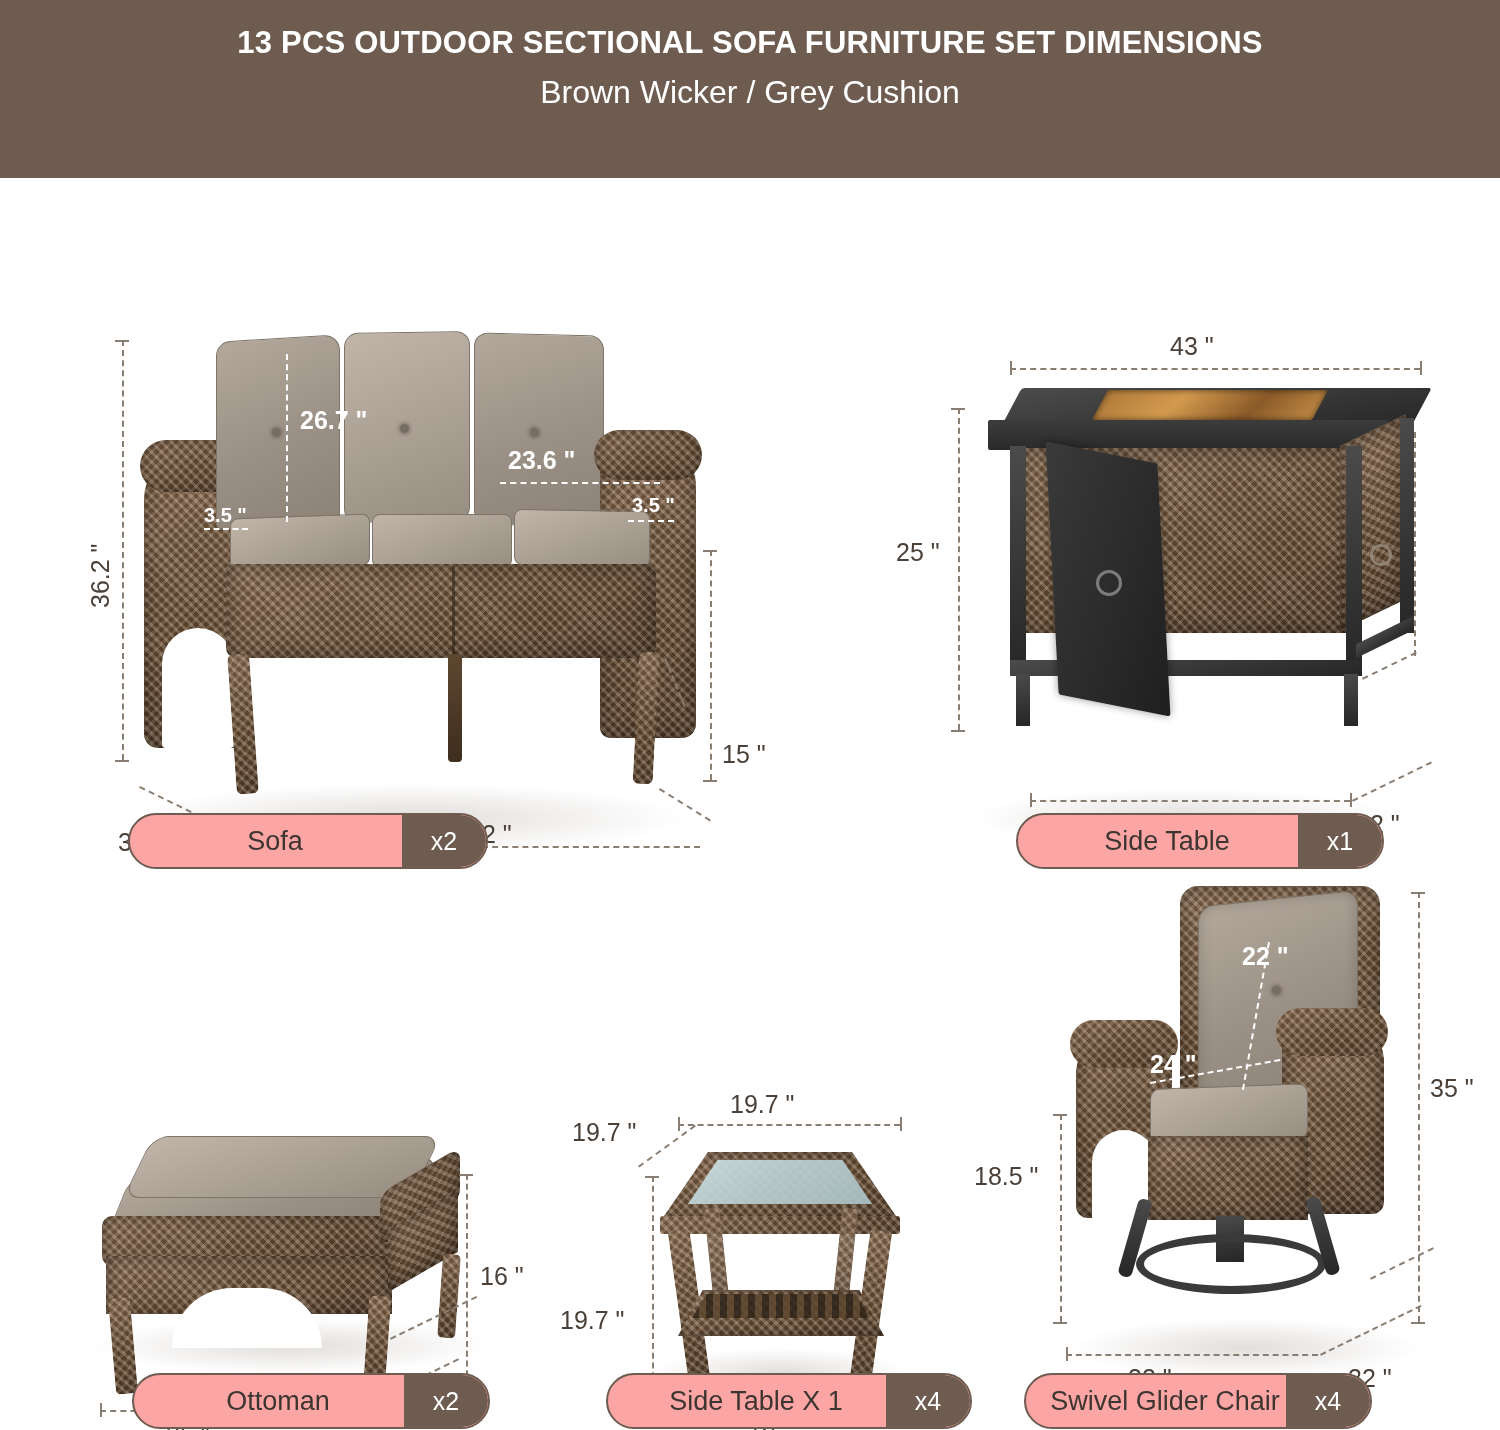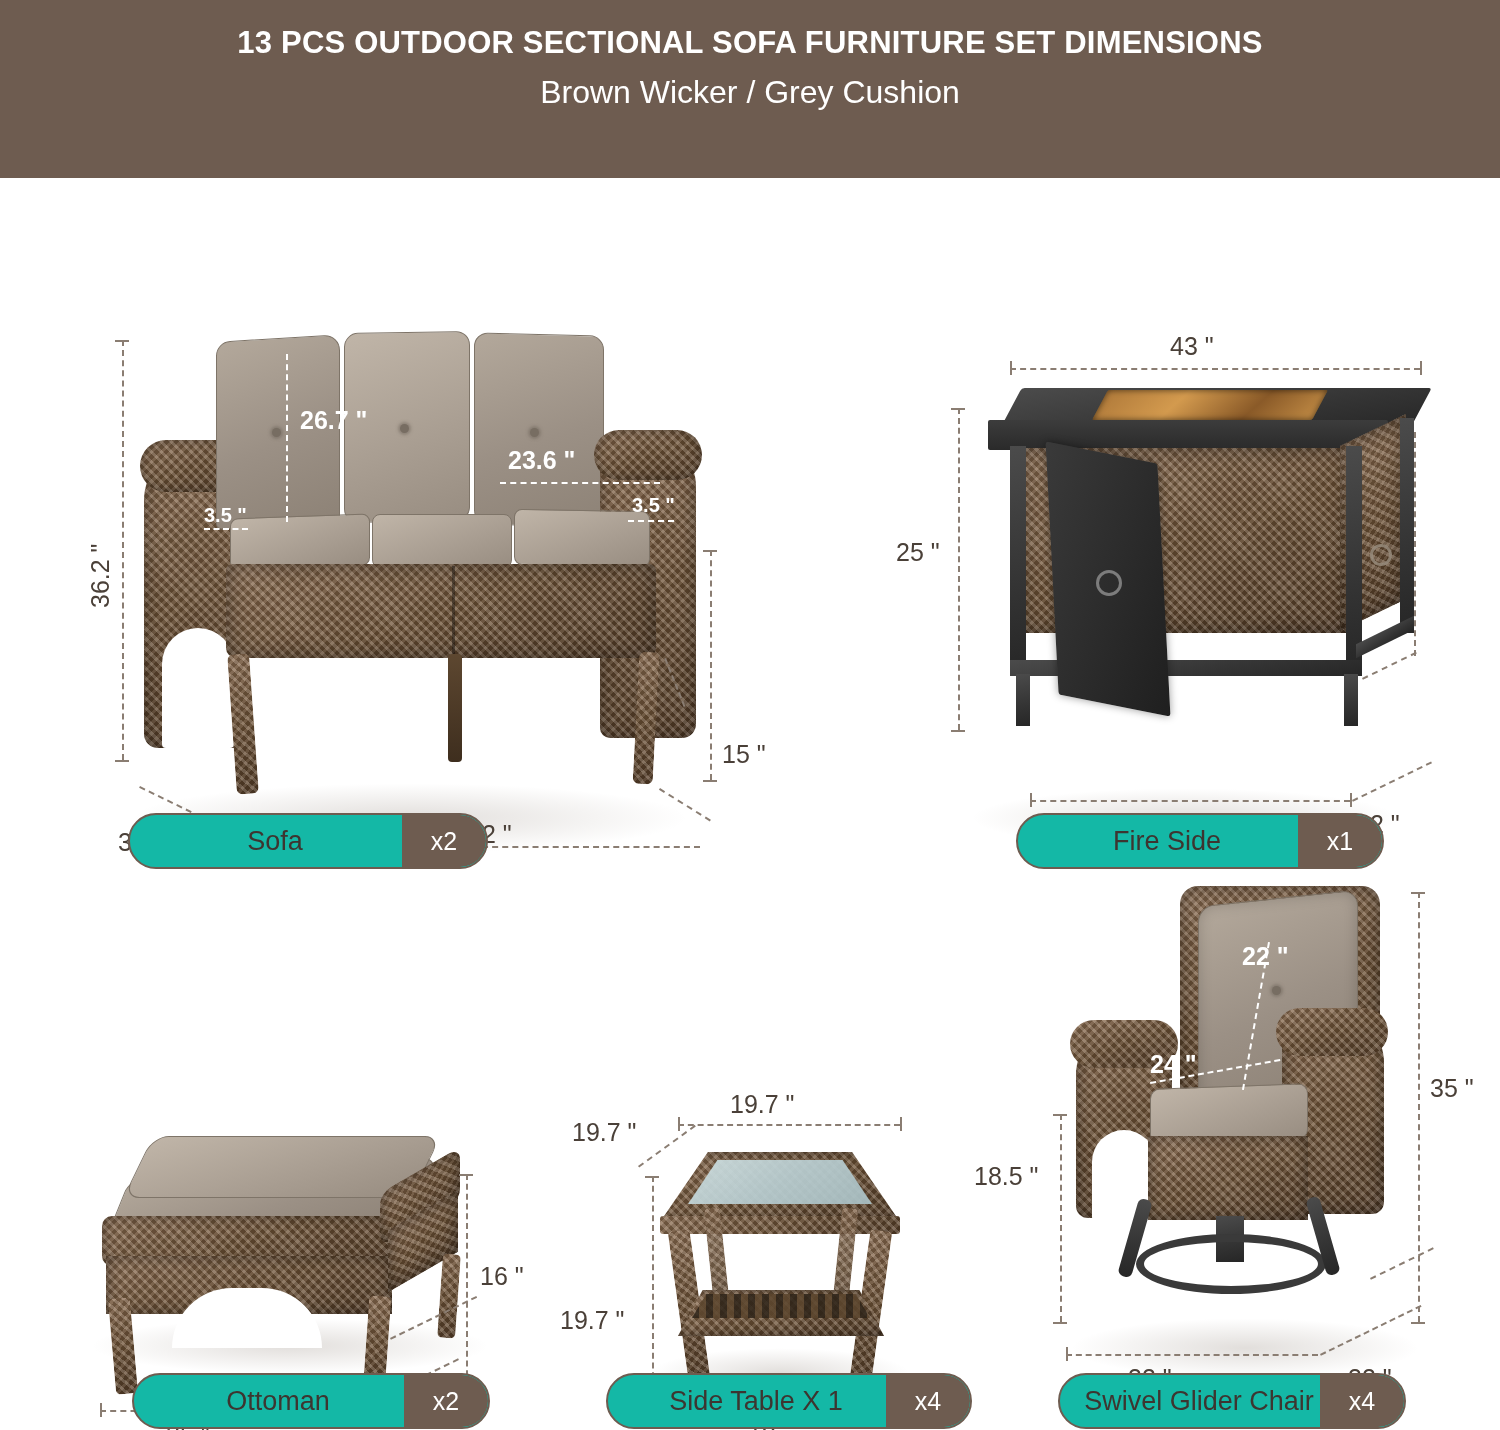--- a/index.html
+++ b/index.html
@@ -39,21 +39,21 @@
   .canvas { position: relative; width: 1500px; height: 1252px; }
 
   .panel { position: absolute; }
 
   
   .pill {
     position: absolute;
     height: 56px;
     border: 2px solid #6e5c50;
     border-radius: 28px;
-    background: #14b8a6;
+    background: #fca5a5;
     display: flex;
     align-items: center;
     justify-content: center;
     overflow: hidden;
   }
   .pill .pill-label {
     flex: 1;
     text-align: center;
     font-size: 27px;
     color: #3d3530;
@@ -254,21 +254,21 @@
     <div class="tick" style="left:450px; top:445px;"></div>
     <div class="dim" style="left:210px; top:462px;">32 "</div>
 
     <div class="ln" style="left:452px; top:452px; width:88px; transform:rotate(-26deg);"></div>
     <div class="dim" style="left:456px; top:462px;">22 "</div>
     <div class="ln" style="left:462px; top:330px; width:60px; transform:rotate(-26deg);"></div>
     <div class="ln v" style="left:514px; top:84px; height:224px;"></div>
   </div>
 
   <div class="pill" style="left:1016px; top:635px; width:368px;">
-    <div class="pill-label">Fire Side</div>
+    <div class="pill-label">Side Table</div>
     <div class="pill-count">x1</div>
   </div>
 
   <div class="panel" style="left:60px; top:720px; width:480px; height:520px;">
 
     <div class="shadow-ellipse" style="left:30px; top:420px; width:400px; height:56px;"></div>
 
     <div class="cushion" style="position:absolute; left:60px; top:270px; width:300px; height:70px; border-radius:14px; transform:skewX(-22deg) skewY(-4deg);"></div>
     <div class="cushion light" style="position:absolute; left:78px; top:238px; width:288px; height:62px; border-radius:16px; transform:skewX(-26deg);"></div>
 
@@ -392,18 +392,18 @@
 
     <div class="ln" style="left:46px; top:476px; width:252px;"></div>
     <div class="tick" style="left:46px; top:469px;"></div>
     <div class="dim" style="left:108px; top:486px;">32 "</div>
 
     <div class="ln" style="left:300px; top:476px; width:112px; transform:rotate(-26deg);"></div>
     <div class="dim" style="left:328px; top:486px;">32 "</div>
     <div class="ln" style="left:350px; top:400px; width:70px; transform:rotate(-26deg);"></div>
   </div>
 
-  <div class="pill" style="left:1058px; top:1195px; width:348px;">
+  <div class="pill" style="left:1024px; top:1195px; width:348px;">
     <div class="pill-label">Swivel Glider Chair</div>
     <div class="pill-count">x4</div>
   </div>
 
 </div>
 
 </body></html>

